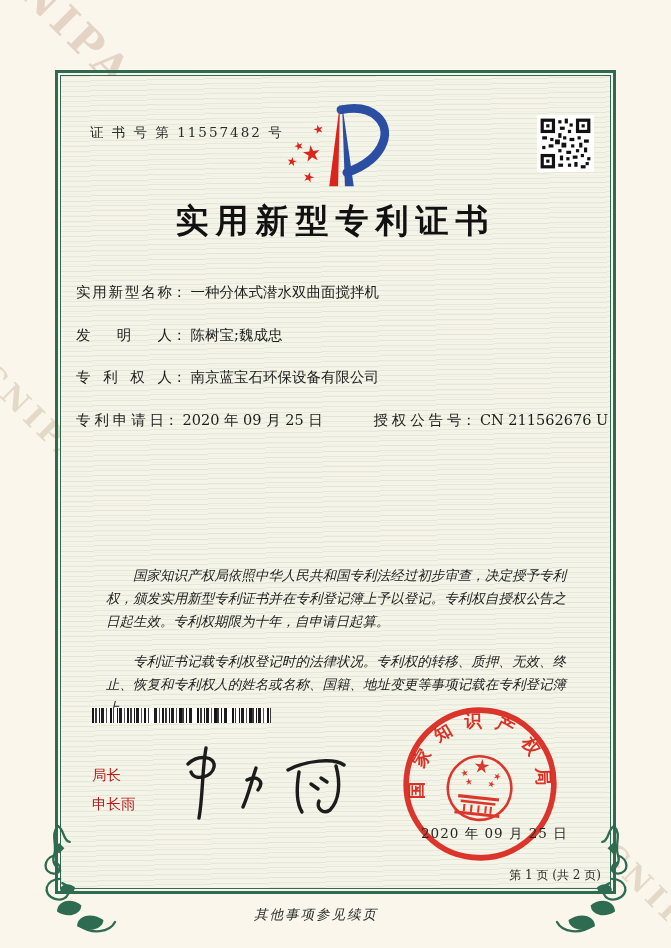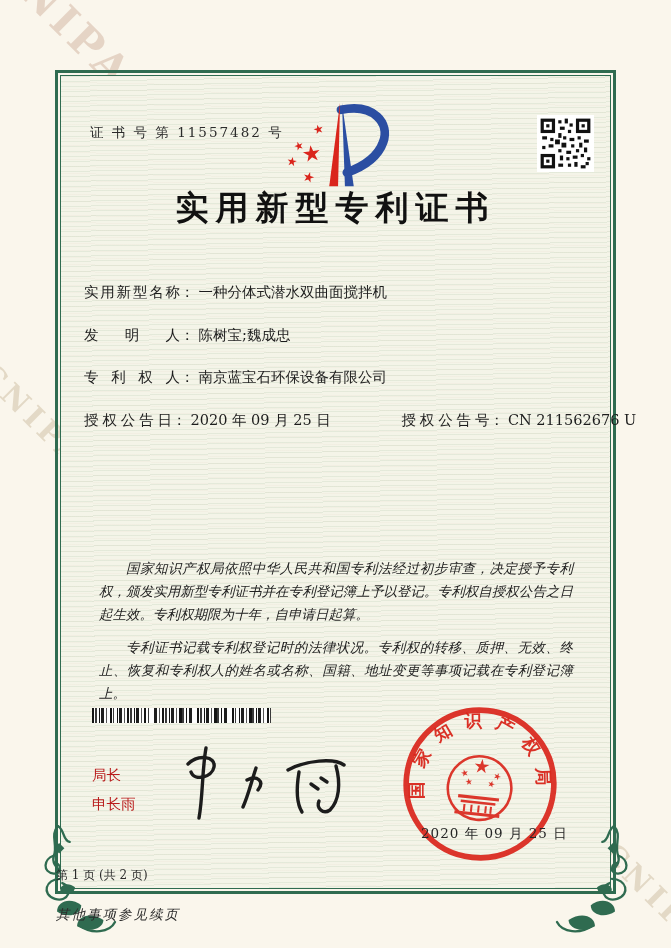--- a/index.html
+++ b/index.html
@@ -23,45 +23,45 @@
            repeating-linear-gradient(179deg, rgba(130,170,130,0.14) 0 1px, rgba(0,0,0,0) 1px 5px),
            repeating-linear-gradient(1deg, rgba(205,160,140,0.06) 0 1px, rgba(0,0,0,0) 1px 7px),
            #F4F4E8;}
   .corner-flourish{position:absolute;width:96px;height:116px;}
   .corner-br{left:548px;top:824px;}
   .corner-bl{left:28px;top:824px;transform:scaleX(-1);}
   
   .cert-number{position:absolute;left:90px;top:124px;font-size:13.5px;letter-spacing:2px;color:#2b2b2b;}
   .logo{position:absolute;left:281px;top:100px;width:120px;height:98px;}
   .qr{position:absolute;left:537px;top:115px;width:53px;height:53px;background:#fff;padding:2px;}
-  .title{position:absolute;left:56px;top:186px;width:559px;text-align:center;
+  .title{position:absolute;left:56px;top:199px;width:559px;text-align:center;
          font-size:33px;font-weight:bold;letter-spacing:7px;color:#111;}
-  .fields{position:absolute;left:84px;top:283px;width:492px;display:flex;flex-direction:column;gap:23.5px;
+  .fields{position:absolute;left:76px;top:283px;width:492px;display:flex;flex-direction:column;gap:23.5px;
           font-size:14.5px;color:#1d1d1d;}
   .row{white-space:nowrap;}
   .lab{display:inline-block;width:96px;text-align:justify;text-align-last:justify;vertical-align:bottom;}
   .val{margin-left:4px;}
-  .row-double .grp2{margin-left:66px;}
+  .row-double .grp2{margin-left:46px;}
   .row-double .lab{width:88px;}
   .notice{position:absolute;left:90px;top:548px;width:492px;font-size:13.5px;line-height:1.72;
           font-style:italic;text-align:justify;color:#222;}
-  .notice p{margin:9px;text-indent:2em;}
+  .notice p{margin:16px;text-indent:2em;}
   .barcode{position:absolute;left:92px;top:708px;width:179px;height:15px;
            background:repeating-linear-gradient(90deg,
              #141414 0 2px,#fdfdfd 2px 3px,#3a3a3a 3px 4.5px,#fdfdfd 4.5px 7px,
              #141414 7px 8px,#fdfdfd 8px 9px,#1e1e1e 9px 12px,#fdfdfd 12px 14px,
              #555 14px 15px,#fdfdfd 15px 17.5px);}
   .officer{position:absolute;left:92px;top:761px;font-family:"DejaVu Sans","Liberation Sans",sans-serif;
            font-size:14.5px;color:#b91c1c;line-height:2.0;}
   .signature{position:absolute;left:168px;top:740px;width:215px;height:88px;}
   .seal{position:absolute;left:398px;top:702px;width:164px;height:164px;transform:rotate(6deg);}
   .seal-date{position:absolute;left:421px;top:825px;width:130px;font-size:13.5px;letter-spacing:1px;
              color:#262626;white-space:nowrap;}
-  .page-info{position:absolute;left:56px;top:867px;width:545px;text-align:left;font-size:12px;color:#2b2b2b;}
-  .cont-note{position:absolute;left:56px;top:906px;width:520px;text-align:left;
+  .page-info{position:absolute;left:56px;top:867px;width:545px;text-align:right;font-size:12px;color:#2b2b2b;}
+  .cont-note{position:absolute;left:56px;top:906px;width:520px;text-align:center;
              font-size:13.5px;font-style:italic;color:#2b2b2b;letter-spacing:2px;}
 </style>
 </head>
 <body>
 
 <div class="page">
 
   <div class="wm wm1">CNIPA</div>
   <div class="wm wm2">CNIPA</div>
   <div class="wm wm3">CNIPA</div>
@@ -176,21 +176,21 @@
       <span class="lab">实用新型名称</span><span>：</span><span class="val">一种分体式潜水双曲面搅拌机</span>
     </div>
     <div class="row">
       <span class="lab">发明人</span><span>：</span><span class="val">陈树宝;魏成忠</span>
     </div>
     <div class="row">
       <span class="lab">专利权人</span><span>：</span><span class="val">南京蓝宝石环保设备有限公司</span>
     </div>
     <div class="row row-double">
       <span class="grp1">
-        <span class="lab">授权公告日</span><span>：</span><span class="val">2020 年 09 月 25 日</span>
+        <span class="lab">专利申请日</span><span>：</span><span class="val">2020 年 09 月 25 日</span>
       </span>
       <span class="grp2">
         <span class="lab">授权公告号</span><span>：</span><span class="val">CN 211562676 U</span>
       </span>
     </div>
   </div>
 
   <div class="notice">
     <p>国家知识产权局依照中华人民共和国专利法经过初步审查，决定授予专利权，颁发实用新型专利证书并在专利登记簿上予以登记。专利权自授权公告之日起生效。专利权期限为十年，自申请日起算。</p>
     <p>专利证书记载专利权登记时的法律状况。专利权的转移、质押、无效、终止、恢复和专利权人的姓名或名称、国籍、地址变更等事项记载在专利登记簿上。</p>

